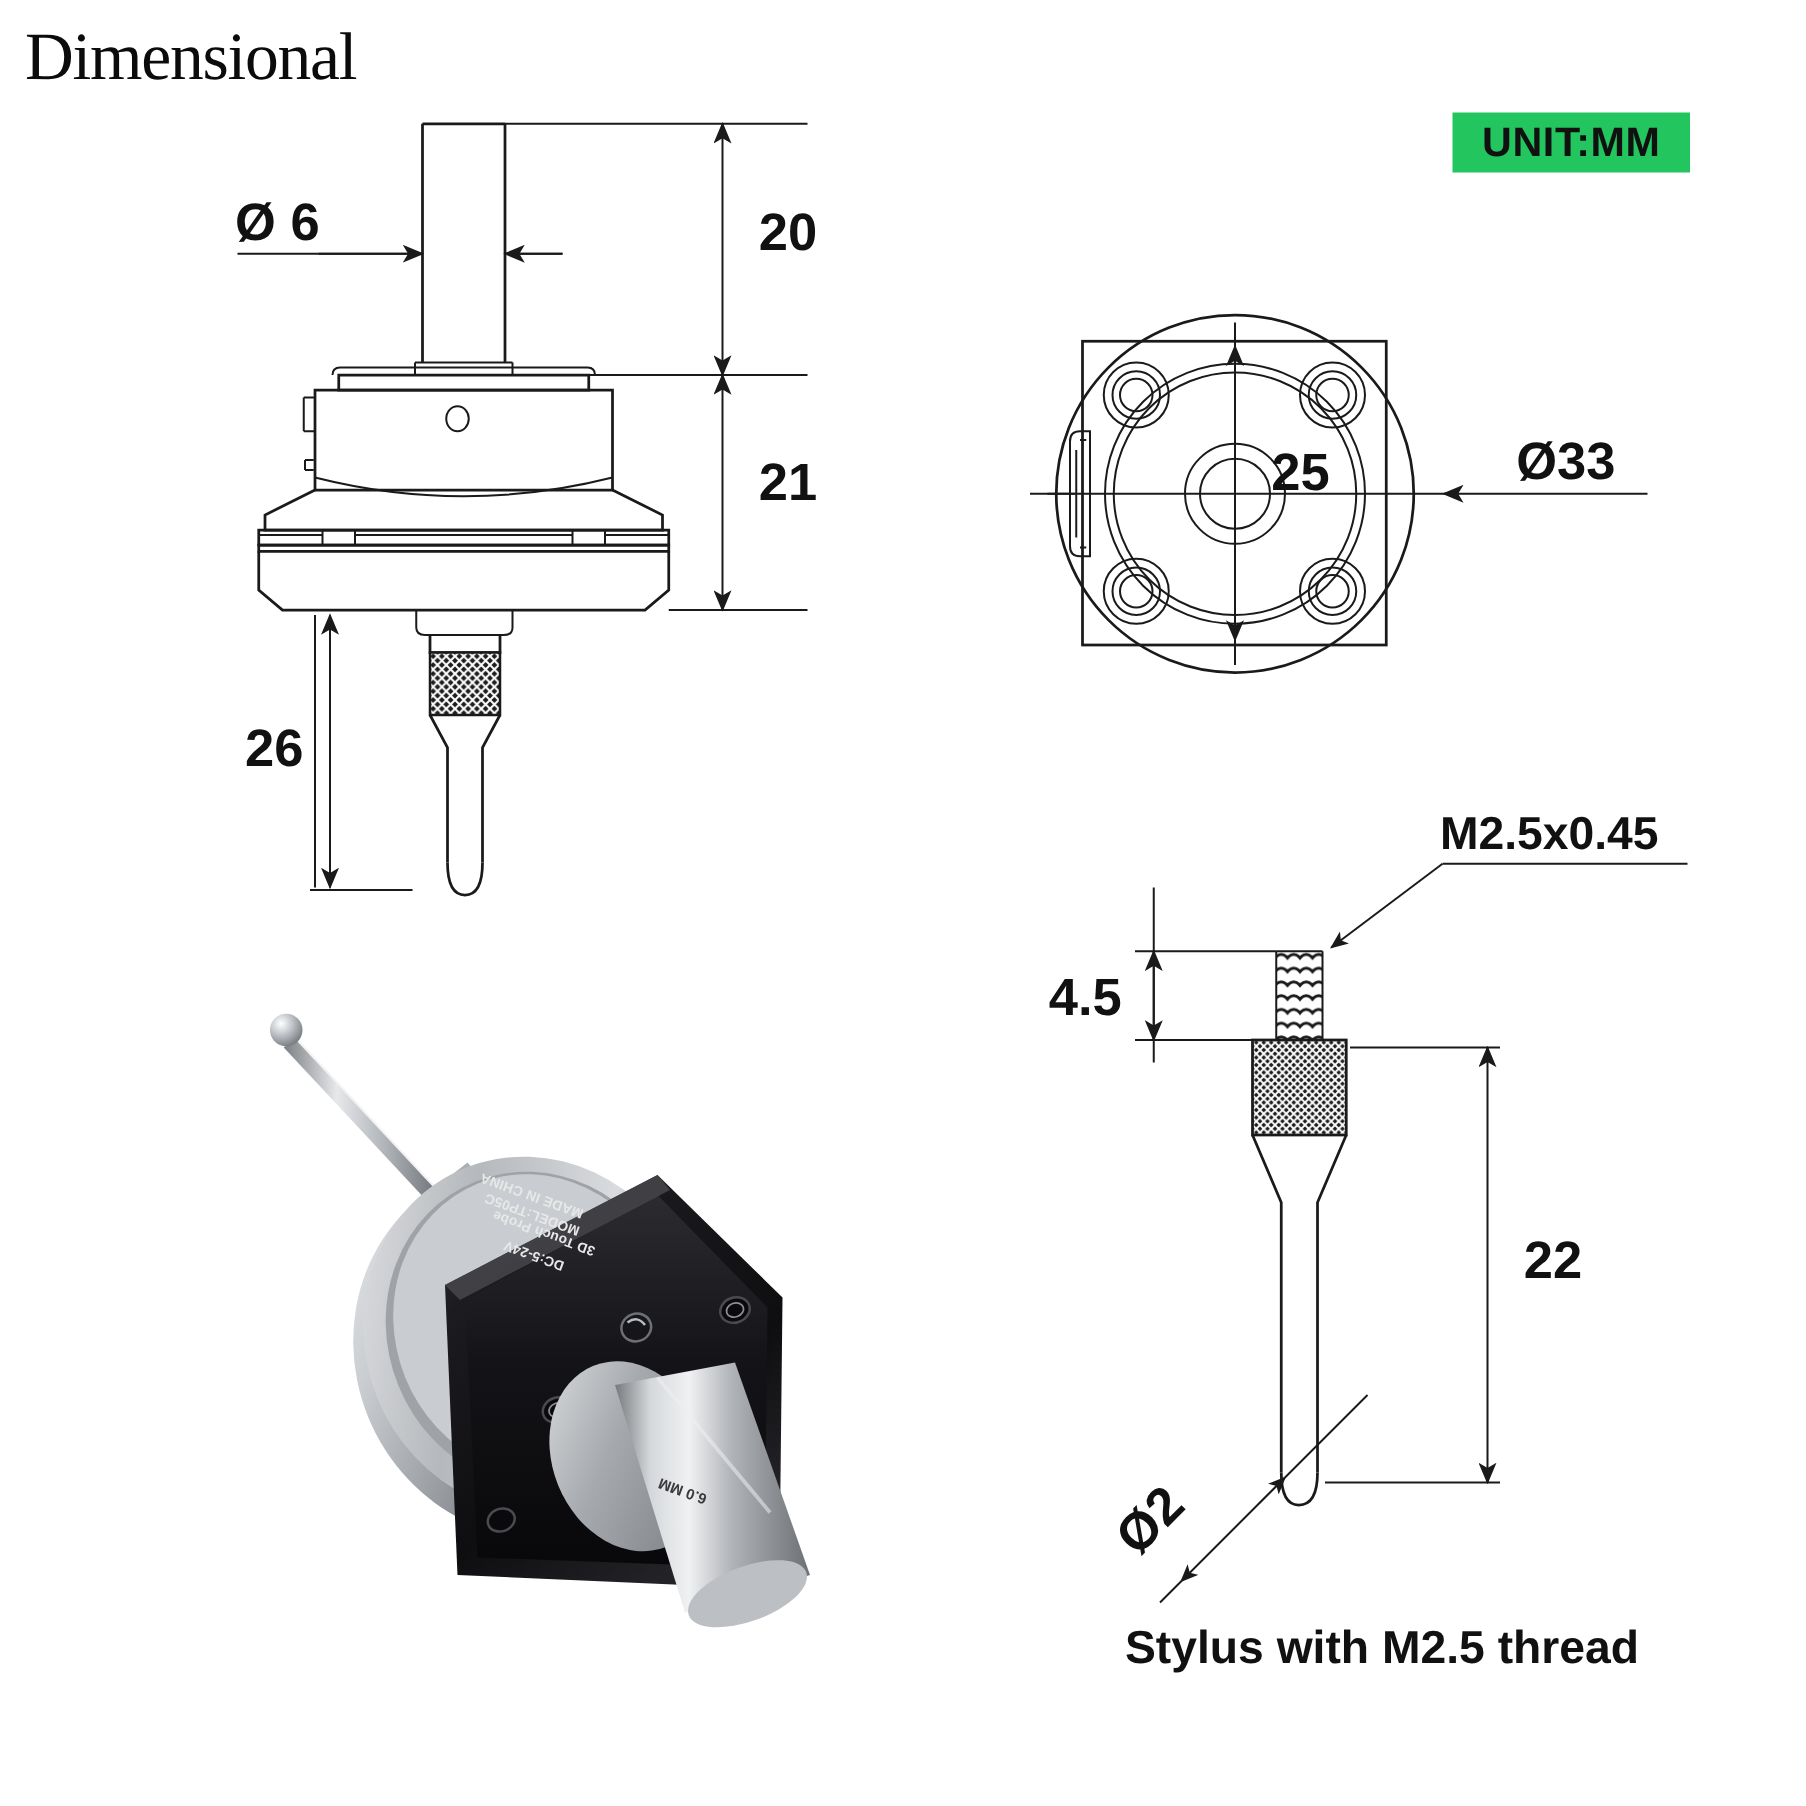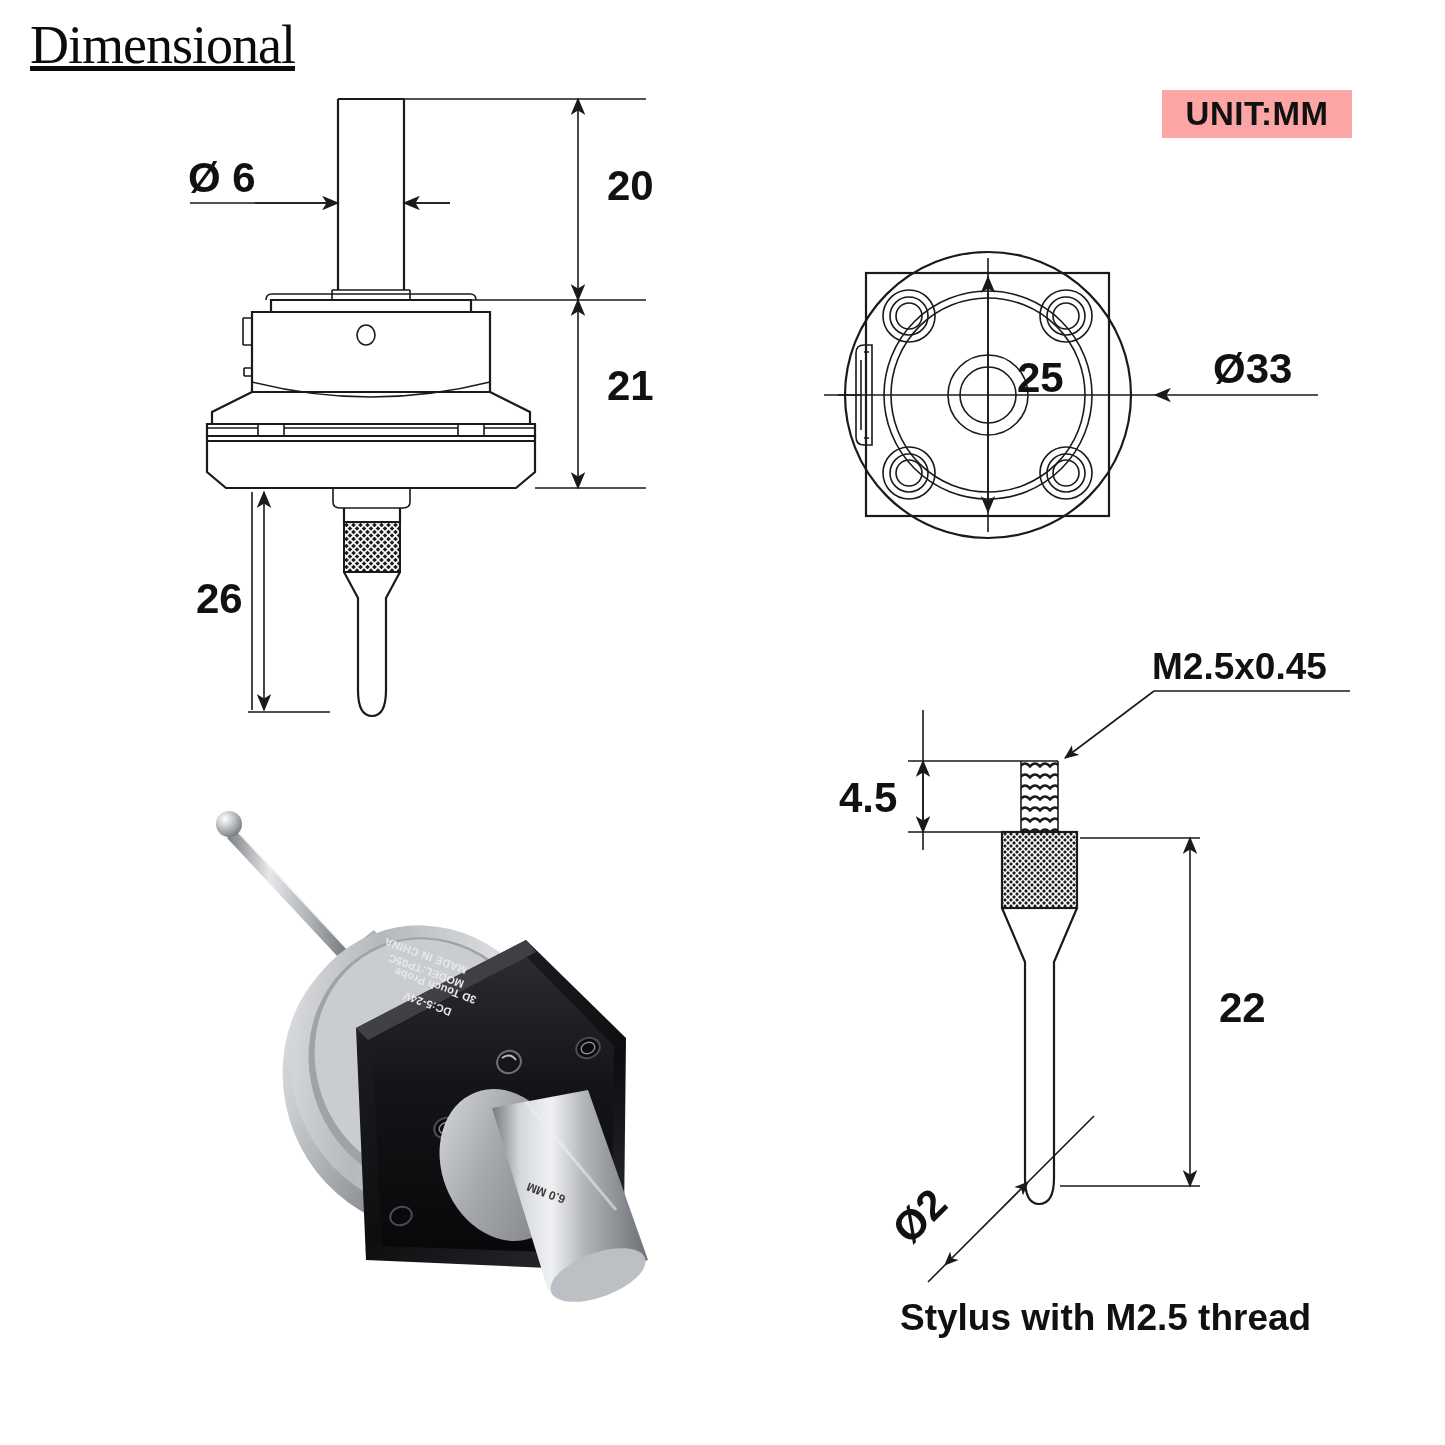--- a/index.html
+++ b/index.html
@@ -2,30 +2,30 @@
 <html><head>
 <meta charset="utf-8">
 <style>
   html,body{margin:0;padding:0;background:#ffffff;}
   body{width:1445px;height:1445px;position:relative;overflow:hidden;
        font-family:"Liberation Sans",sans-serif;color:#111;}
   .page{position:absolute;inset:0;background:#fff;}
 
   
   #title{
-    position:absolute;left:30px;top:18px;
+    position:absolute;left:20px;top:18px;
     font-family:"Liberation Serif",serif;
-    font-size:54px;line-height:1;color:#0b0b0b;letter-spacing:-1px;text-decoration:underline;
+    font-size:54px;line-height:1;color:#0b0b0b;letter-spacing:-1px;
   }
 
   
   #unit-badge{
     position:absolute;left:1162px;top:90px;
     width:190px;height:48px;
-    background:#fca5a5;
+    background:#22c55e;
     display:flex;align-items:center;justify-content:center;
     font-size:33px;font-weight:700;color:#111;letter-spacing:.5px;
   }
 
   
   svg.layer{position:absolute;left:0;top:0;width:1445px;height:1445px;overflow:visible;}
   .ln{stroke:#1a1a1a;fill:none;}
   .thin{stroke-width:1.6;}
   .med{stroke-width:2.2;}
   .dimtxt{font-family:"Liberation Sans",sans-serif;font-size:38px;font-weight:700;fill:#111;}

